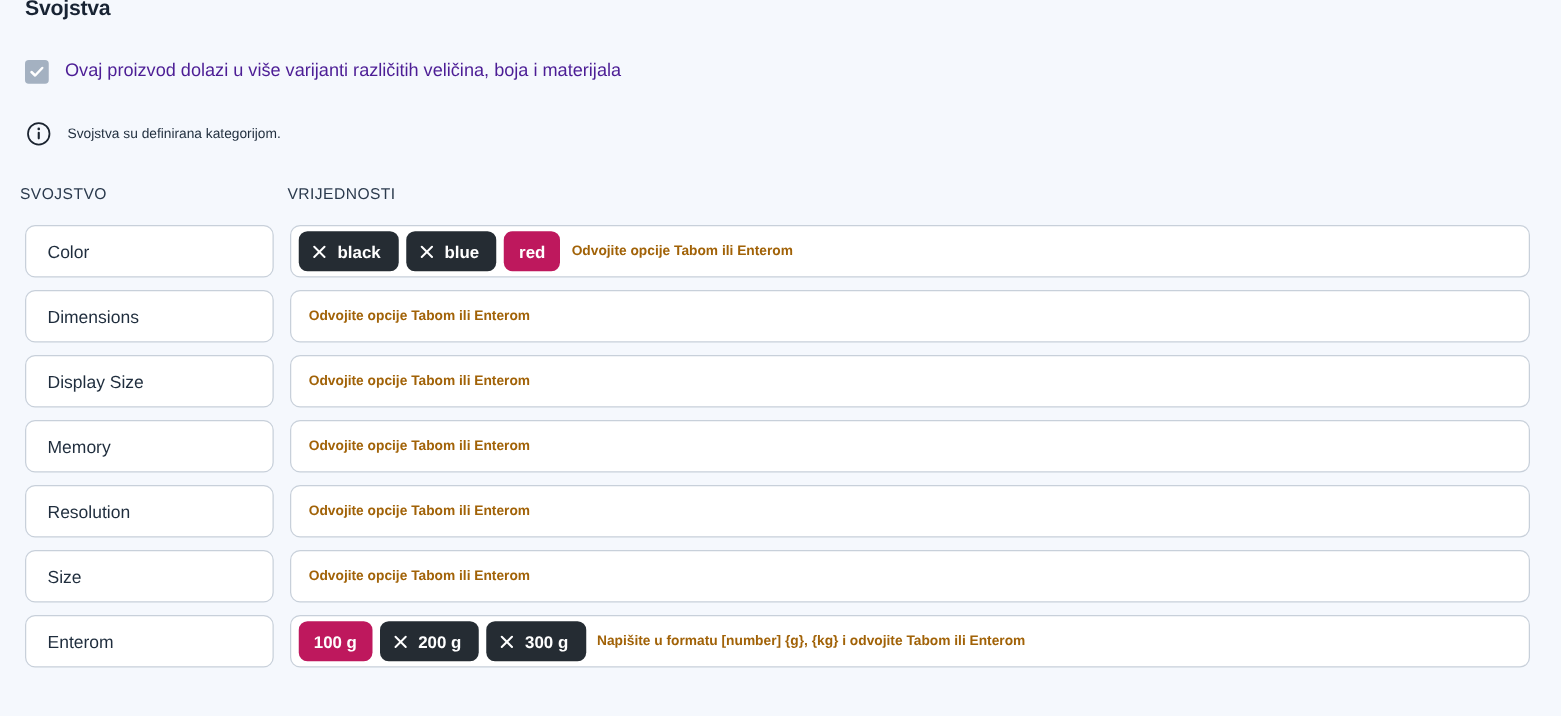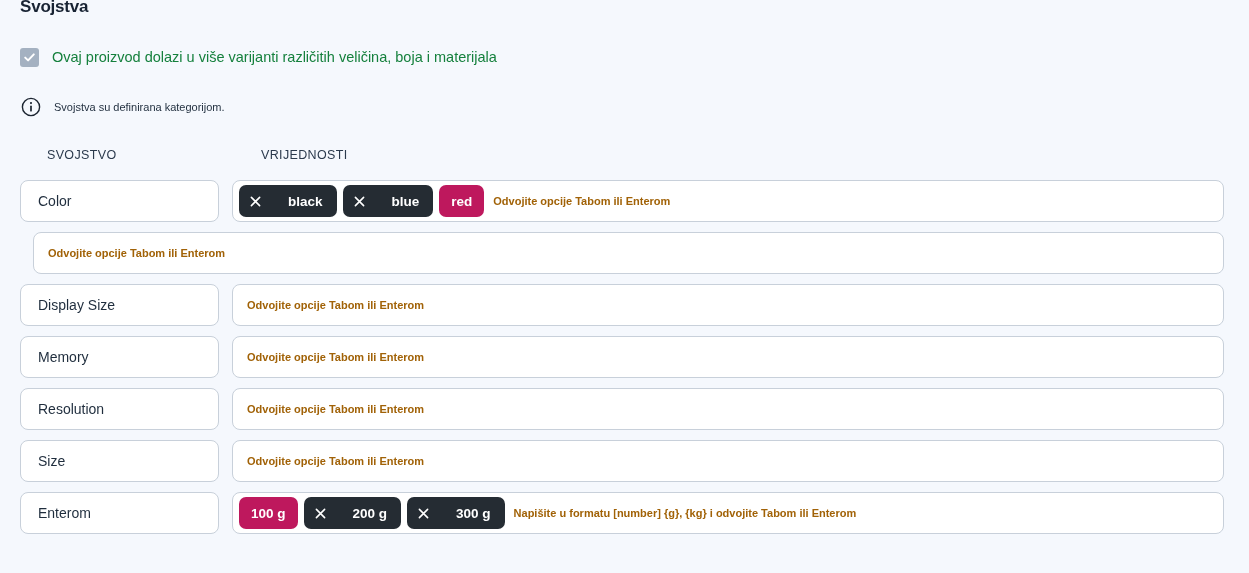--- a/index.html
+++ b/index.html
@@ -50,21 +50,21 @@
     border-radius: 3px;
     background: #a4b1c1;
     display: flex;
     align-items: center;
     justify-content: center;
     flex: none;
   }
   .checkbox svg { display: block; }
   .checkbox-label {
     font-size: 14.5px;
-    color: #15803d;
+    color: #4c1d95;
     line-height: 19px;
     white-space: nowrap;
   }
 
   
   .info-row {
     position: absolute;
     left: 20px;
     top: 96px;
     display: flex;
@@ -83,21 +83,21 @@
     font-size: 11px;
     color: #1f2d3d;
     line-height: 22px;
     white-space: nowrap;
   }
 
   
   .col-headers {
     position: absolute;
     top: 148px;
-    left: 36px;
+    left: 5px;
     right: 25px;
     height: 16px;
   }
   .col-head {
     position: absolute;
     font-size: 12.5px;
     letter-spacing: 0.35px;
     color: #2b3a4d;
     top: 0;
   }
@@ -162,21 +162,21 @@
     border-radius: 7px;
     font-size: 13.5px;
     font-weight: bold;
     color: #ffffff;
     flex: none;
     white-space: nowrap;
   }
   .chip.removable {
     background: #252c33;
     padding: 0 14px 0 10px;
-    gap: 26px;
+    gap: 8px;
   }
   .chip.locked {
     background: #be185d;
     padding: 0 12px;
   }
   .chip-x {
     display: flex;
     align-items: center;
     justify-content: center;
     width: 13px;
@@ -241,20 +241,23 @@
             </span>
             <span>blue</span>
           </span>
           <span class="chip locked">
             <span>red</span>
           </span>
           <span class="placeholder">Odvojite opcije Tabom ili Enterom</span>
         </div>
       </div>
       <div class="row">
+        <div class="prop-box">
+          <span>Dimensions</span>
+        </div>
         <div class="val-box empty">
           <span class="placeholder">Odvojite opcije Tabom ili Enterom</span>
         </div>
       </div>
       <div class="row">
         <div class="prop-box">
           <span>Display Size</span>
         </div>
         <div class="val-box empty">
           <span class="placeholder">Odvojite opcije Tabom ili Enterom</span>

